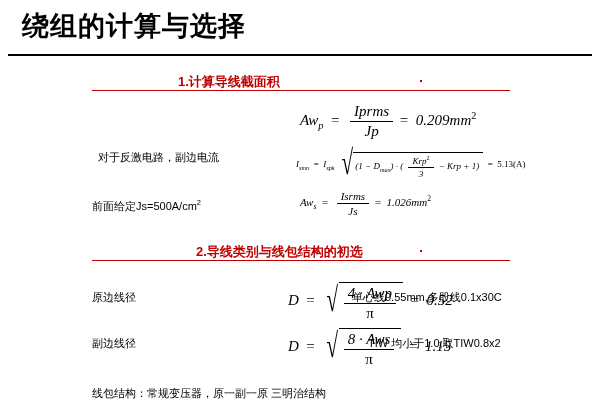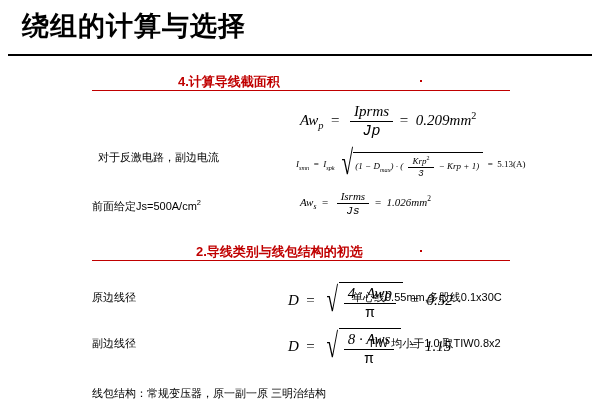--- a/index.html
+++ b/index.html
@@ -94,21 +94,20 @@
     margin: 0 3px;
   }
   .frac .num {
     display: block;
     padding: 0 4px 1px 4px;
     border-bottom: 1px solid #000;
   }
   .frac .den {
     display: block;
     padding: 1px 4px 0 4px;
-    font-family: Liberation Mono, monospace;
   }
   .sqrt {
     display: inline-block;
     vertical-align: middle;
     position: relative;
     margin-left: 2px;
   }
   .sqrt > .radical {
     display: inline-block;
     vertical-align: middle;
@@ -154,21 +153,21 @@
   .t-xianbao { left: 92px; top: 386px; }
 </style>
 </head>
 <body>
 
 <div class="slide">
 
   <div class="title">绕组的计算与选择</div>
   <div class="title-rule"></div>
 
-  <div class="section-head sec1">4.计算导线截面积</div>
+  <div class="section-head sec1">1.计算导线截面积</div>
   <div class="head-rule r1"></div>
   <div class="dot d1"></div>
 
 
   <div class="math m-awp">
     <span>Aw<span class="sub">p</span></span>
     <span class="roman">&nbsp;=&nbsp;</span>
     <span class="frac">
       <span class="num">Iprms</span>
       <span class="den">Jp</span>

